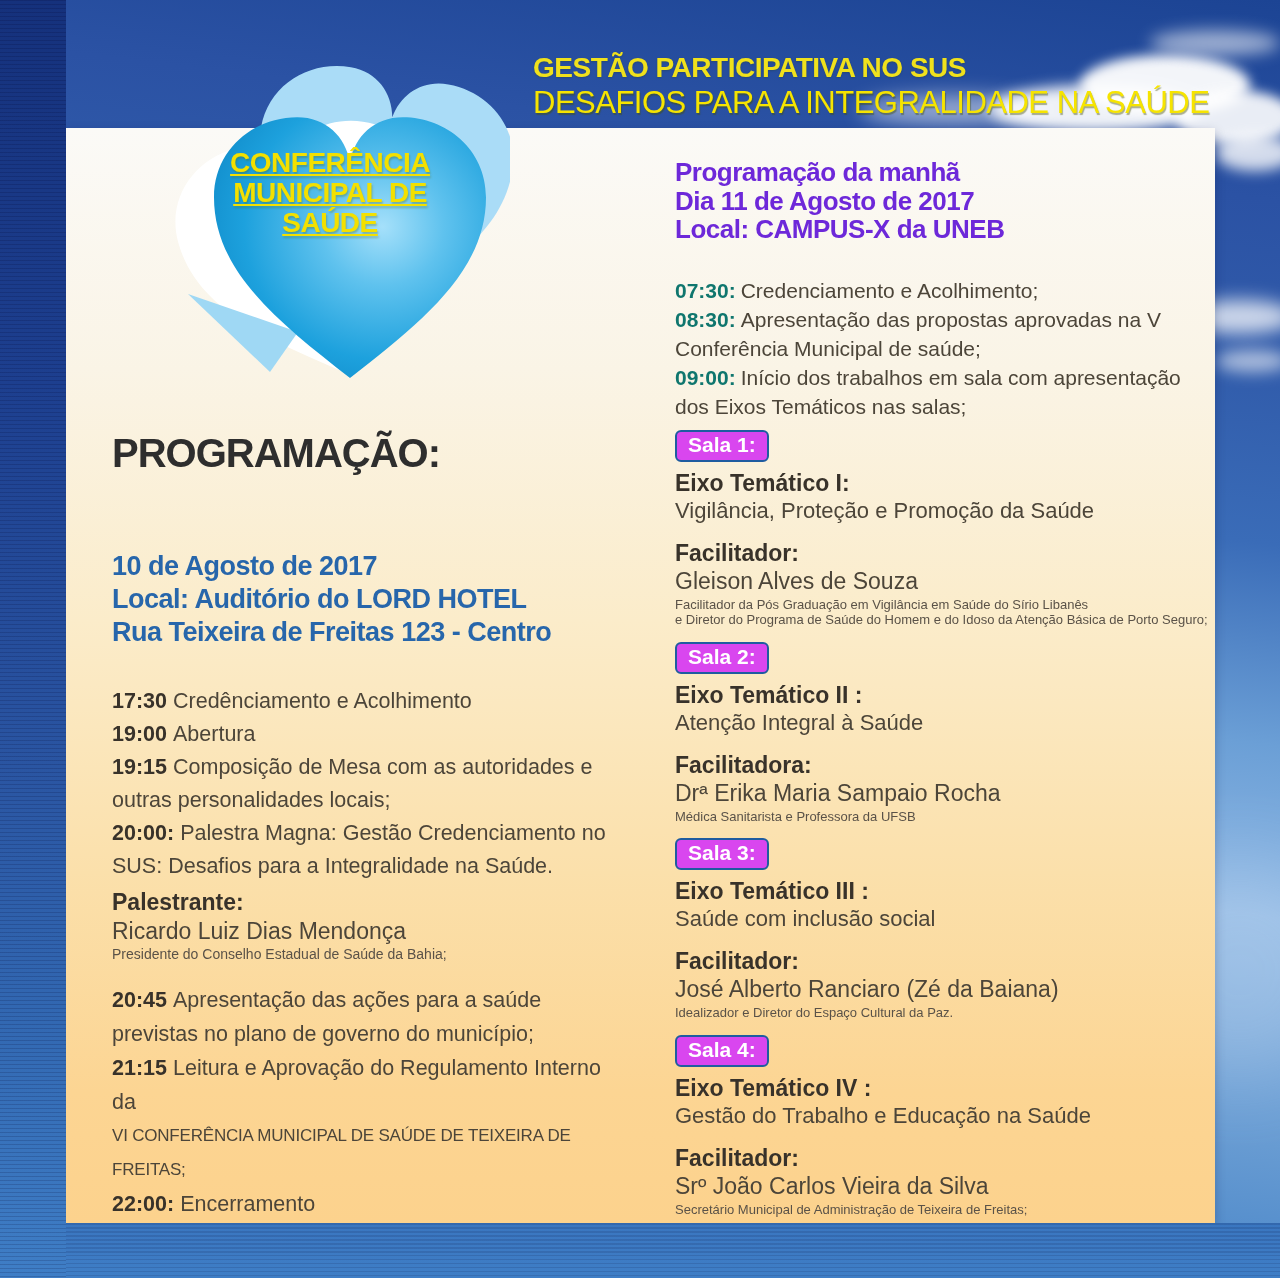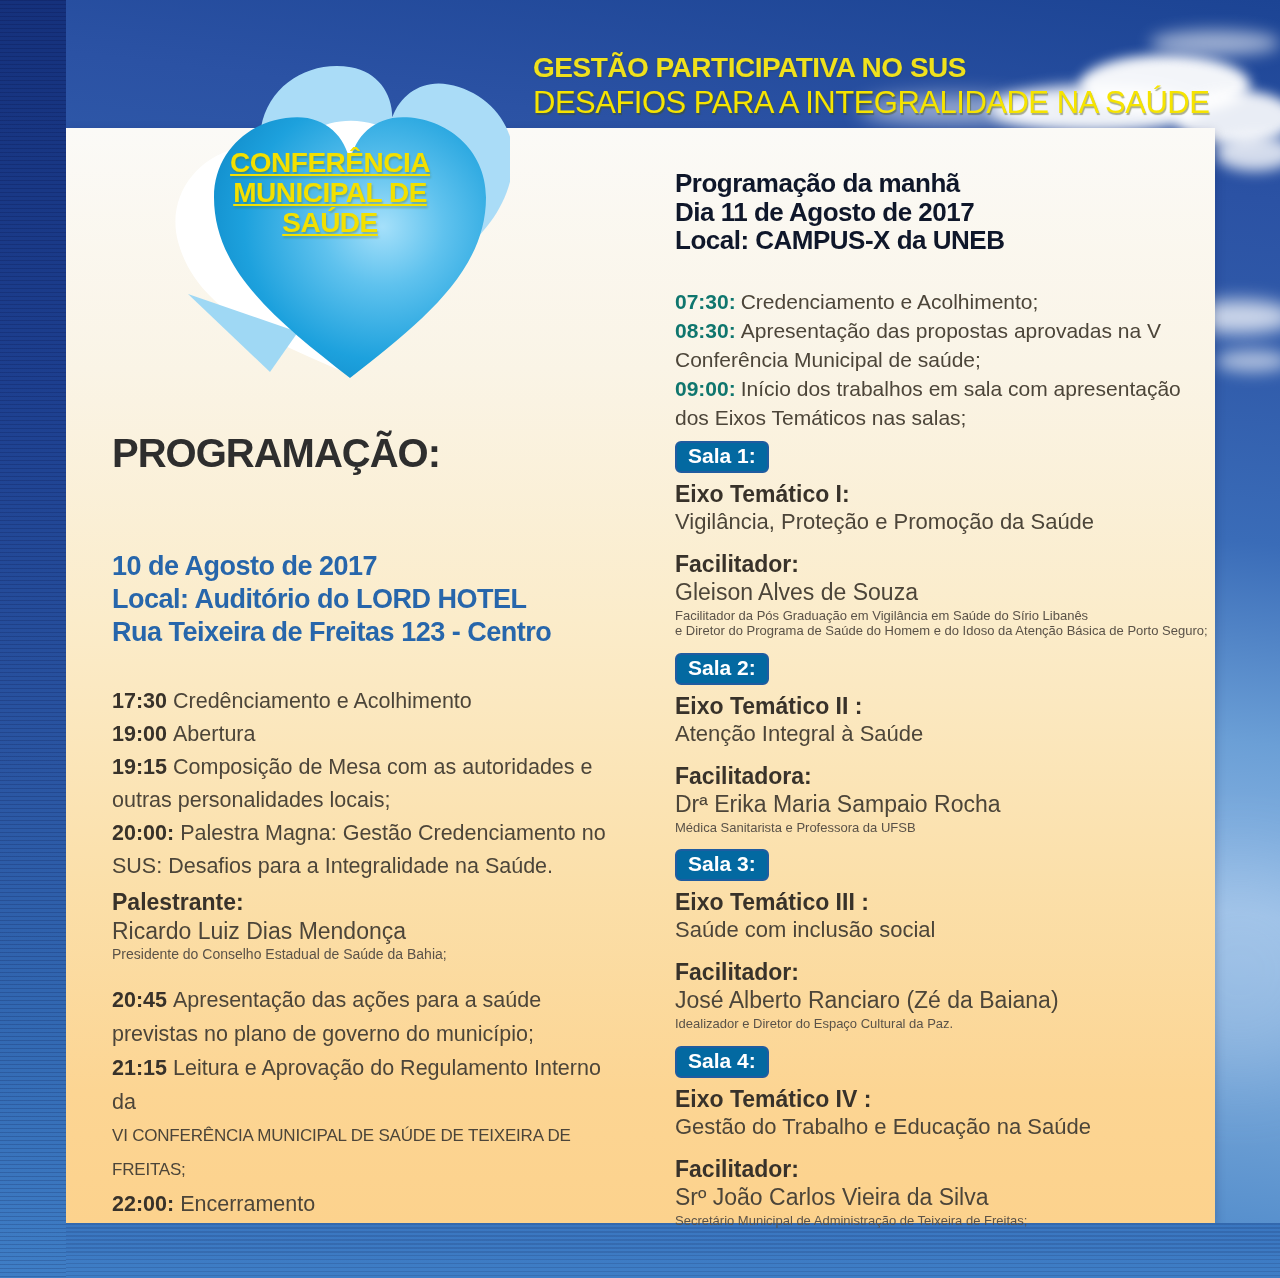--- a/index.html
+++ b/index.html
@@ -58,27 +58,27 @@
   .sched b, .sched2 b { color:#38322a; margin-right:6px; }
   .sched2 { margin-top:20px; font-size:21.5px; line-height:34px; }
   .speaker { margin-top:4px; }
   .speaker-label { font-size:23px; font-weight:bold; color:#38322a; line-height:30px; }
   .speaker-name { font-size:23px; line-height:28px; }
   .speaker-role { font-size:14px; line-height:18px; color:#5a5248; }
   .caps-sub { font-size:17px; letter-spacing:-.2px; }
 
   
   .col-right { position:absolute; left:675px; top:158px; width:535px; color:#4c4539; }
-  .right-head { color:#0f172a; font-weight:bold; font-size:26px; line-height:28.5px; letter-spacing:-.5px;margin-top:11px; }
+  .right-head { color:#6d28d9; font-weight:bold; font-size:26px; line-height:28.5px; letter-spacing:-.5px; }
   .right-sched { margin-top:32px; font-size:21px; line-height:29px; }
   .right-sched b { color:#0f766e; margin-right:5px; }
 
   .room { margin-top:14px; }
   .room.first { margin-top:9px; }
-  .badge { display:inline-block; background:#0369a1; border:2px solid #1f5ca0; border-radius:6px;
+  .badge { display:inline-block; background:#d946ef; border:2px solid #1f5ca0; border-radius:6px;
     color:#ffffff; font-weight:bold; font-size:21px; line-height:24px; padding:1px 11px 3px; }
   .eixo-label { margin-top:8px; font-size:23px; font-weight:bold; color:#38322a; line-height:26px; }
   .eixo-text { margin-top:2px; font-size:22px; line-height:26px; }
   .fac-label { margin-top:16px; font-size:23px; font-weight:bold; color:#38322a; line-height:26px; }
   .fac-name { margin-top:2px; font-size:23px; line-height:26px; }
   .fac-role { margin-top:3px; font-size:13px; line-height:15.5px; color:#5a5248; white-space:pre-line; }
 </style>
 </head>
 <body>
 

